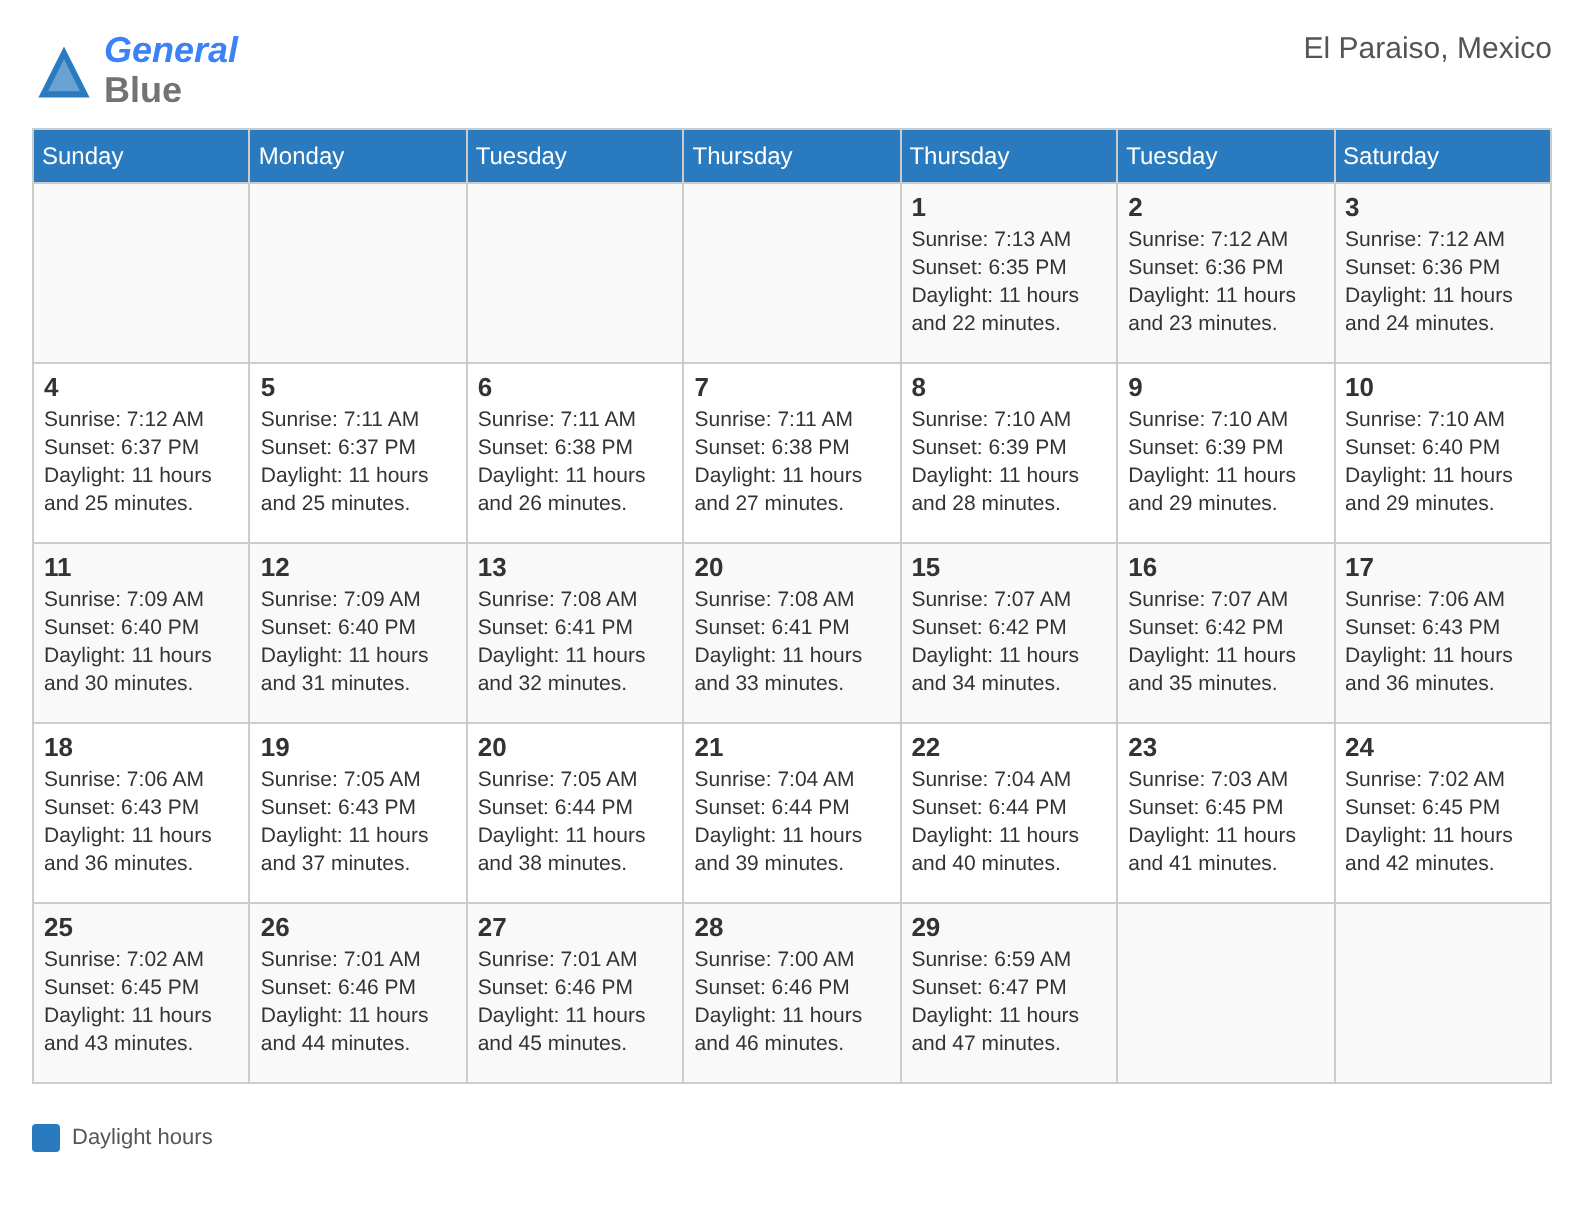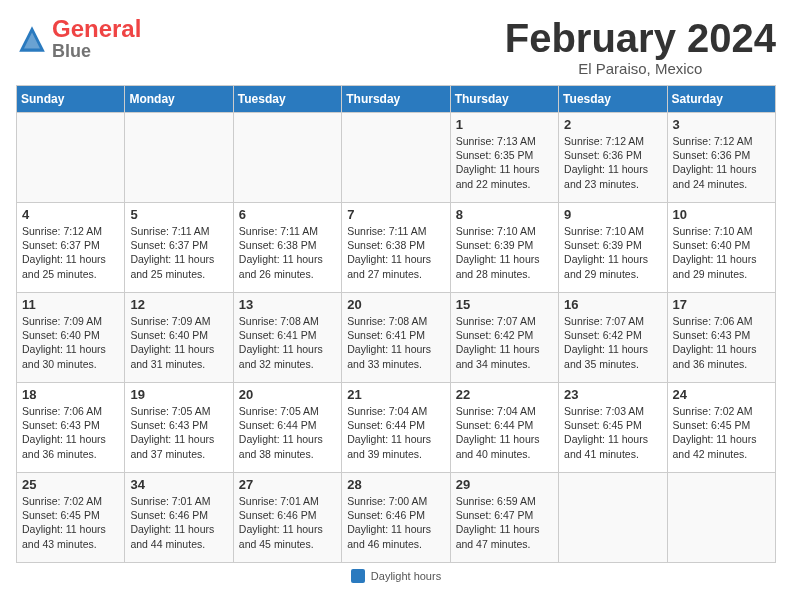--- a/index.html
+++ b/index.html
@@ -20,23 +20,24 @@
       display: flex;
       align-items: center;
       gap: 4px;
     }
     .logo-text {
       display: flex;
       flex-direction: column;
       line-height: 1.1;
     }
     .logo-general {
-      font-size: 24px;
-      font-weight: bold;
-      color: #ef4444;
+      font-size: 18px;
+      font-weight: bold;
+      color: #3b82f6;
+      font-style: italic;
     }
     .logo-blue {
       font-size: 18px;
       font-weight: bold;
       color: #737373;
     }
     .logo-icon {
       width: 32px;
       height: 32px;
     }
@@ -60,21 +61,21 @@
       font-size: 11px;
     }
     thead tr {
       background-color: #2a7abf;
       color: #fff;
     }
     thead th {
       padding: 6px 4px;
       text-align: left;
       font-size: 12px;
-      font-weight: bold;
+      font-weight: normal;
       border: 1px solid #ccc;
     }
     tbody tr {
       background-color: #fff;
     }
     tbody tr:nth-child(odd) {
       background-color: #f9f9f9;
     }
     td {
       border: 1px solid #ccc;
@@ -90,27 +91,26 @@
       color: #333;
       display: block;
       margin-bottom: 2px;
     }
     .day-info {
       color: #333;
       line-height: 1.35;
       font-size: 10.5px;
     }
     .footer {
-      margin-top: 6px;
+      margin-top: 20px;
       font-size: 11px;
       color: #555;
       display: flex;
       align-items: center;
       gap: 6px;
-      justify-content: center;
     }
     .footer-dot {
       width: 14px;
       height: 14px;
       background: #2a7abf;
       border-radius: 2px;
       display: inline-block;
     }
   </style>
 </head>
@@ -121,21 +121,20 @@
     <svg class="logo-icon" viewBox="0 0 40 40" xmlns="http://www.w3.org/2000/svg">
       <polygon points="20,4 36,36 4,36" fill="#2a7abf"></polygon>
       <polygon points="20,12 30,32 10,32" fill="#fff" opacity="0.3"></polygon>
     </svg>
     <div class="logo-text">
       <span class="logo-general">General</span>
       <span class="logo-blue">Blue</span>
     </div>
   </div>
   <div class="title-block">
-    <div class="month-title">February 2024</div>
     <div class="location">El Paraiso, Mexico</div>
   </div>
 </div>
 
 <table>
   <thead>
     <tr>
     <th>Sunday</th>
         <th>Monday</th>
         <th>Tuesday</th>
@@ -253,21 +252,21 @@
           <span class="day-num">24</span>
           <div class="day-info">Sunrise: 7:02 AM<br>Sunset: 6:45 PM<br>Daylight: 11 hours and 42 minutes.</div>
         </td>
       </tr>
       <tr>
         <td>
           <span class="day-num">25</span>
           <div class="day-info">Sunrise: 7:02 AM<br>Sunset: 6:45 PM<br>Daylight: 11 hours and 43 minutes.</div>
         </td>
         <td>
-          <span class="day-num">34</span>
+          <span class="day-num">26</span>
           <div class="day-info">Sunrise: 7:01 AM<br>Sunset: 6:46 PM<br>Daylight: 11 hours and 44 minutes.</div>
         </td>
         <td>
           <span class="day-num">27</span>
           <div class="day-info">Sunrise: 7:01 AM<br>Sunset: 6:46 PM<br>Daylight: 11 hours and 45 minutes.</div>
         </td>
         <td>
           <span class="day-num">28</span>
           <div class="day-info">Sunrise: 7:00 AM<br>Sunset: 6:46 PM<br>Daylight: 11 hours and 46 minutes.</div>
         </td>

